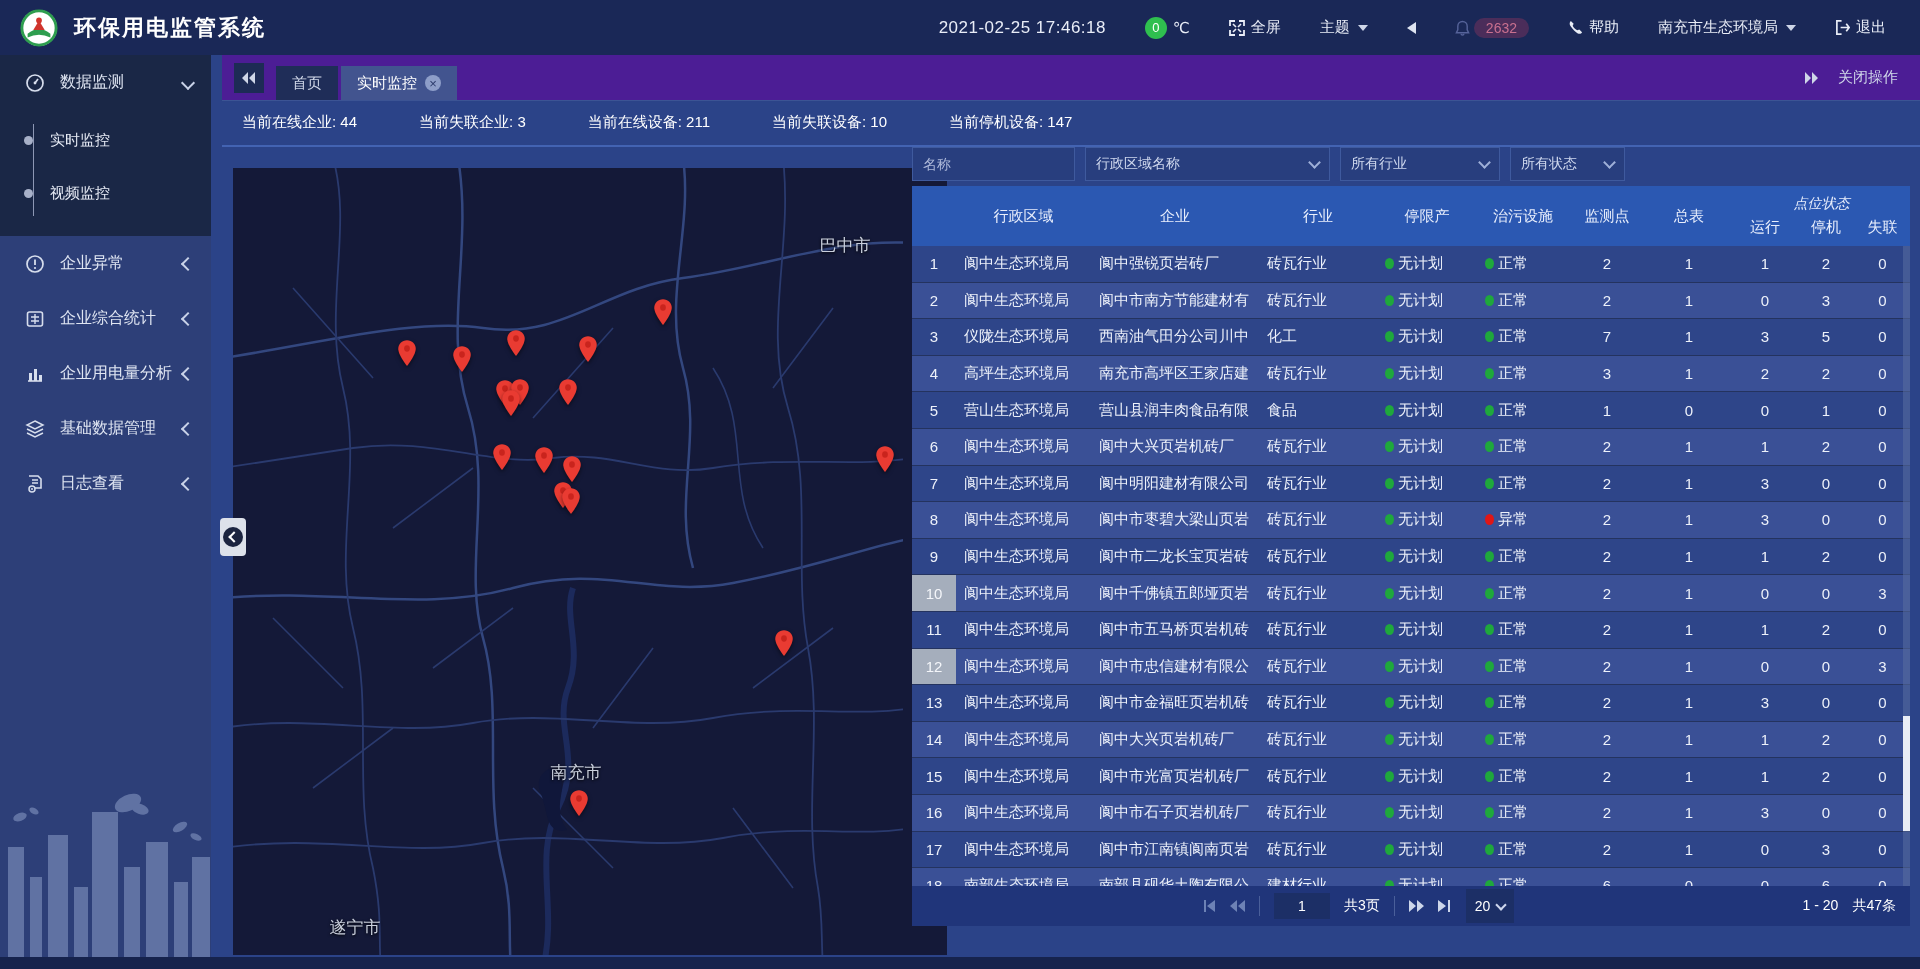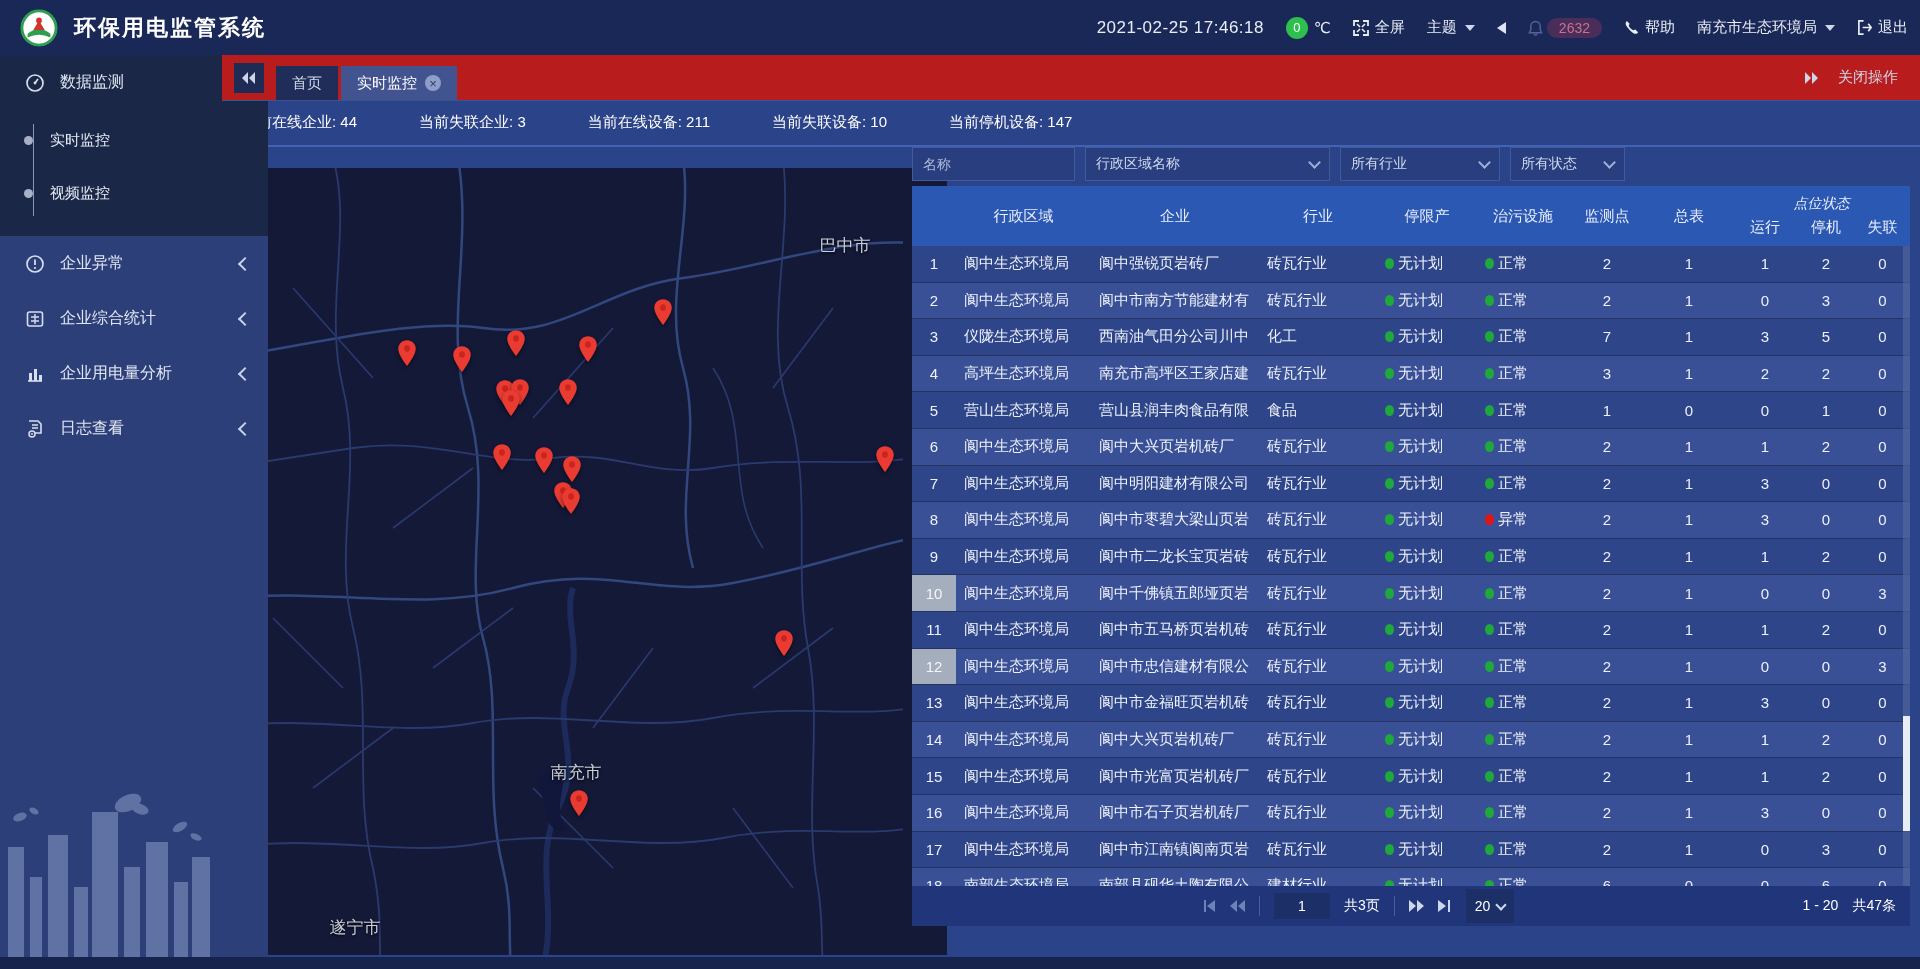--- a/index.html
+++ b/index.html
@@ -4,54 +4,54 @@
 <style>
   html,body{margin:0;padding:0;width:1920px;height:969px;overflow:hidden;
     font-family:"Liberation Sans","DejaVu Sans",sans-serif;background:#2b4388;}
   .app{position:relative;width:1920px;height:969px;}
 
   
   .hdr{position:absolute;left:0;top:0;width:100%;height:55px;background:#1a2857;
     display:flex;align-items:center;color:#e9edf7;z-index:30;}
   .logo{width:38px;height:38px;margin-left:20px;}
   .hdr-title{font-size:22px;font-weight:bold;letter-spacing:2px;margin-left:16px;color:#fff;}
-  .hdr-right{margin-left:auto;display:flex;align-items:center;gap:22px;padding-right:12px;font-size:15px;}
+  .hdr-right{margin-left:auto;display:flex;align-items:center;gap:39px;padding-right:34px;font-size:15px;}
   .dt{font-size:17px;letter-spacing:.5px;}
   .temp{display:flex;align-items:center;gap:6px;}
   .temp-badge{width:22px;height:22px;border-radius:50%;background:#2fbf4f;color:#fff;
     display:flex;align-items:center;justify-content:center;font-size:13px;}
   .hitem{display:flex;align-items:center;gap:6px;cursor:pointer;white-space:nowrap;}
   .caret{width:0;height:0;border-left:5px solid transparent;border-right:5px solid transparent;
     border-top:6px solid #cfd6e8;display:inline-block;margin-left:2px;}
   .noti{display:flex;align-items:center;gap:4px;}
   .noti-badge{background:rgba(190,60,100,.30);color:#c9708f;border-radius:11px;
     padding:2px 12px;font-size:14px;}
   .hicon{display:inline-flex;}
   .spk{width:0;height:0;border-top:6px solid transparent;border-bottom:6px solid transparent;
     border-right:9px solid #dfe5f2;}
 
   
-  .sidebar{position:absolute;left:0;top:55px;width:268px;bottom:0;background:#2d3f78;z-index:20;overflow:hidden;}
+  .sidebar{position:absolute;left:0;top:55px;width:211px;bottom:0;background:#2d3f78;z-index:20;overflow:hidden;}
   .menu-group.expanded{background:#1a2746;padding-bottom:6px;}
   .menu-item{height:55px;display:flex;align-items:center;padding:0 18px 0 24px;cursor:pointer;
     color:#dfe5f2;font-size:16px;}
   .mi-icon{width:22px;height:22px;margin-right:14px;display:inline-flex;align-items:center;justify-content:center;}
   .mi-label{flex:1;}
   .mi-chev{width:8px;height:8px;border-left:2px solid #c9d2e8;border-bottom:2px solid #c9d2e8;display:inline-block;}
   .mi-chev.left{transform:rotate(45deg);}
   .mi-chev.down{transform:rotate(-45deg);}
   .submenu{position:relative;padding:4px 0 10px 0;}
   .submenu:before{content:"";position:absolute;left:33px;top:14px;bottom:14px;width:1px;background:#8d97b4;}
   .sub-item{height:53px;display:flex;align-items:center;padding-left:24px;cursor:pointer;
     color:#e8ecf6;font-size:15px;position:relative;}
   .sub-dot{width:9px;height:9px;border-radius:50%;background:#a7b0c8;margin-right:17px;position:relative;z-index:2;}
   .skyline{position:absolute;left:0;bottom:12px;width:222px;height:170px;opacity:.45;}
 
   
-  .tabbar{position:absolute;left:222px;top:55px;right:0;height:45px;background:#b91c1c;
+  .tabbar{position:absolute;left:222px;top:55px;right:0;height:45px;background:#4c1d95;
     border-bottom:1px solid #3c5494;display:flex;align-items:flex-end;z-index:25;}
   .tb-back{align-self:center;margin:0 12px;width:30px;height:30px;background:#1d2b55;
     display:flex;align-items:center;justify-content:center;cursor:pointer;}
   .tab{height:34px;display:flex;align-items:center;gap:8px;padding:0 16px;margin-right:3px;
     background:#1f2d58;color:#cfd6e8;font-size:15px;cursor:pointer;}
   .tab.active{background:#42548f;color:#fff;}
   .tab-close{width:16px;height:16px;border-radius:50%;background:#8e9ec9;color:#2b3a6b;
     display:flex;align-items:center;justify-content:center;font-size:13px;line-height:1;cursor:pointer;}
   .tb-right{margin-left:auto;align-self:center;display:flex;align-items:center;gap:20px;
     padding-right:22px;color:#cfd6e8;font-size:15px;}
@@ -245,20 +245,32 @@
               </svg>
             </span>
             <span class="mi-label">企业用电量分析</span>
             <span class="mi-chev left"></span>
           </div>
         </div>
         <div class="menu-group">
           <div class="menu-item">
             <span class="mi-icon">
               <svg width="20" height="20" viewBox="0 0 20 20">
+                <path d="M10 2l8 4-8 4-8-4z" fill="none" stroke="#d7deed" stroke-width="1.5"></path>
+                <path d="M2 10l8 4 8-4M2 14l8 4 8-4" fill="none" stroke="#d7deed" stroke-width="1.5"></path>
+              </svg>
+            </span>
+            <span class="mi-label">基础数据管理</span>
+            <span class="mi-chev left"></span>
+          </div>
+        </div>
+        <div class="menu-group">
+          <div class="menu-item">
+            <span class="mi-icon">
+              <svg width="20" height="20" viewBox="0 0 20 20">
                 <path d="M4 2h9l3 3v9h-6" fill="none" stroke="#d7deed" stroke-width="1.6"></path>
                 <path d="M7 6h6M7 9h6" stroke="#d7deed" stroke-width="1.3"></path>
                 <circle cx="7" cy="15" r="3" fill="none" stroke="#d7deed" stroke-width="1.5"></circle>
                 <circle cx="7" cy="15" r="1" fill="#d7deed"></circle>
               </svg>
             </span>
             <span class="mi-label">日志查看</span>
             <span class="mi-chev left"></span>
           </div>
         </div>

